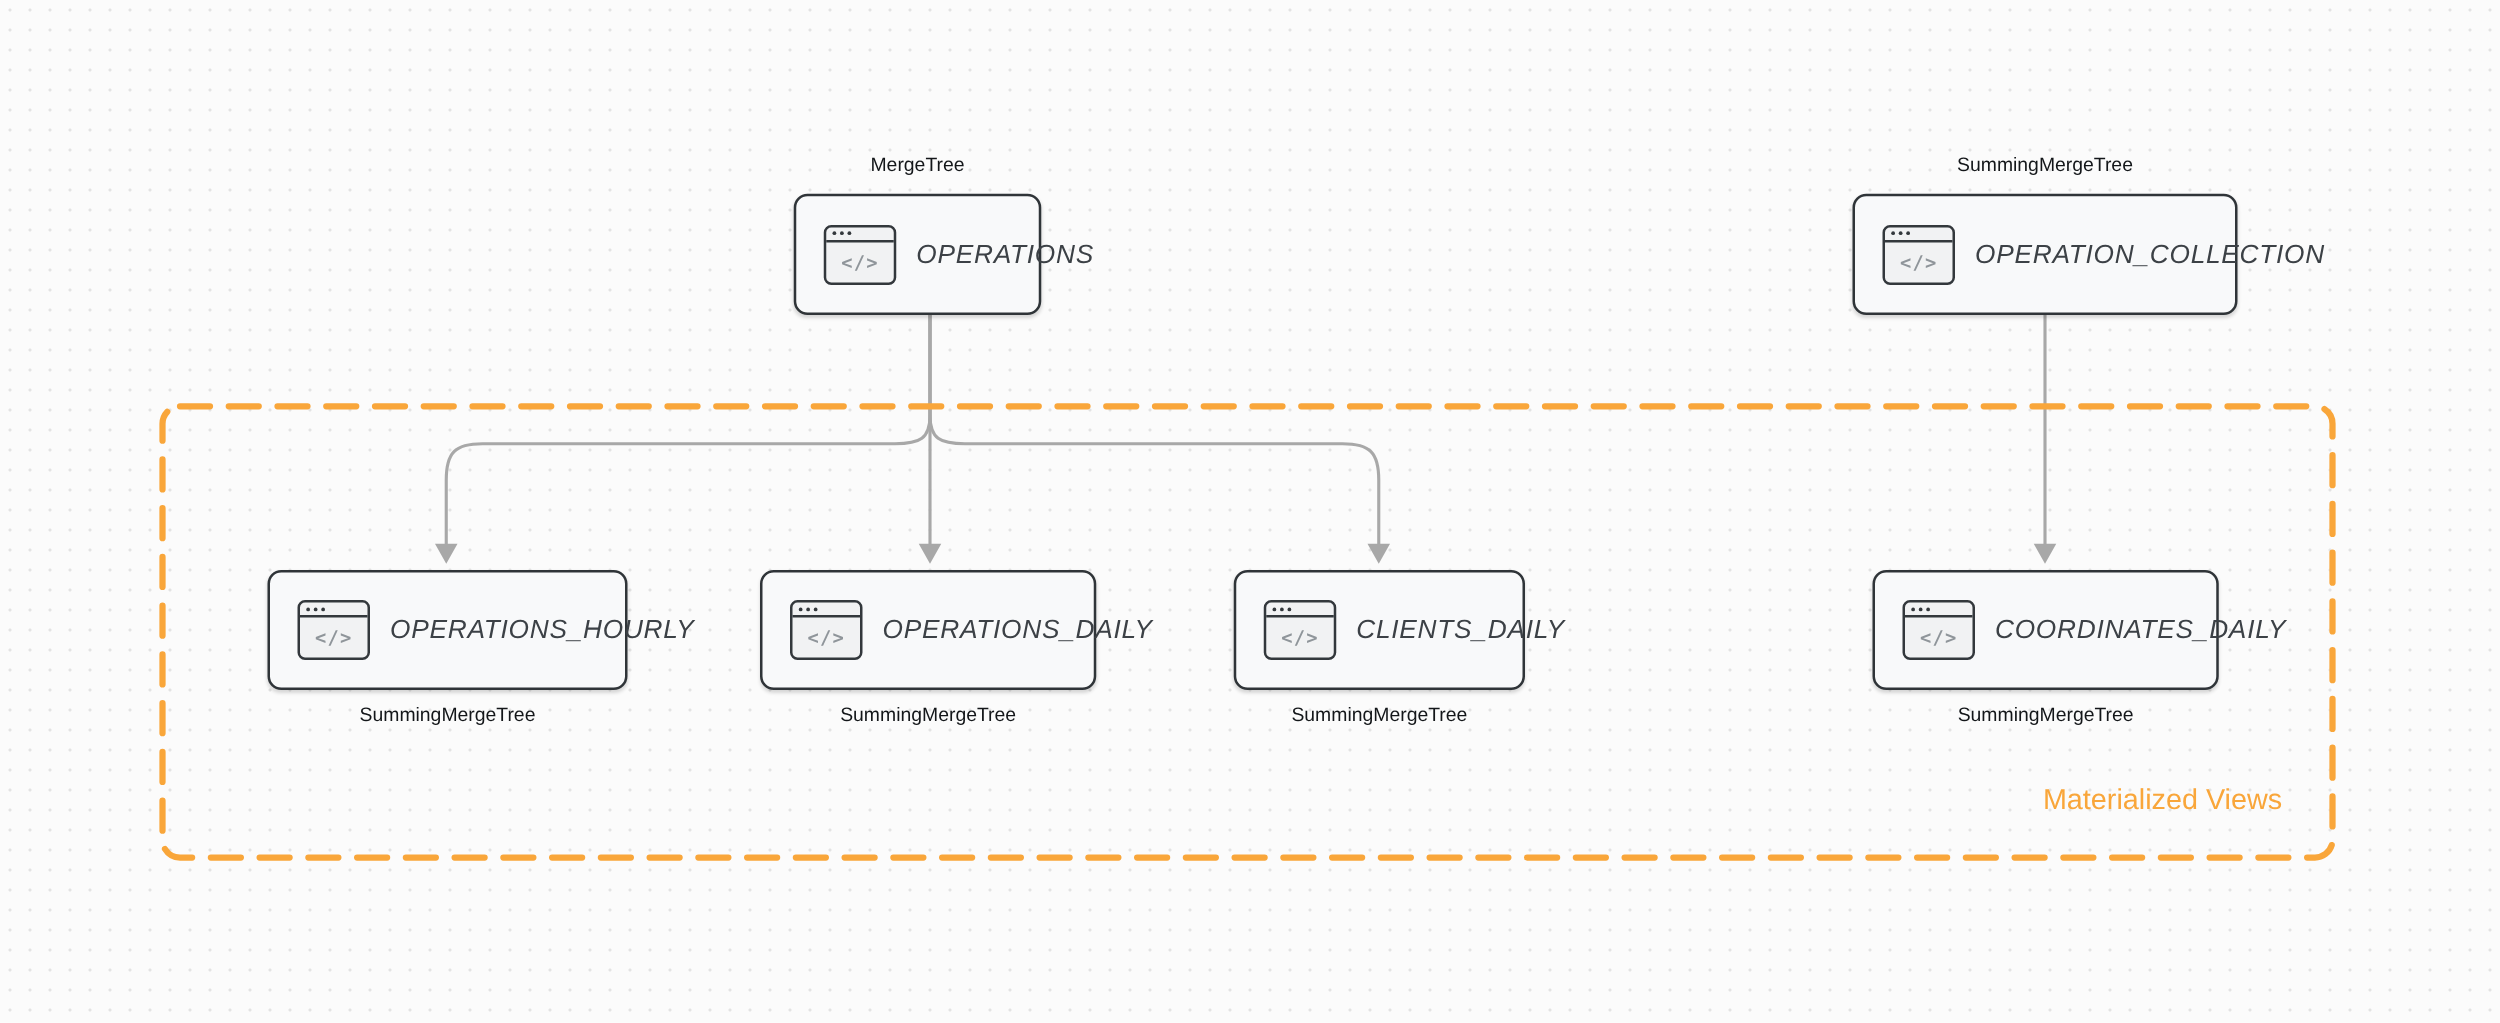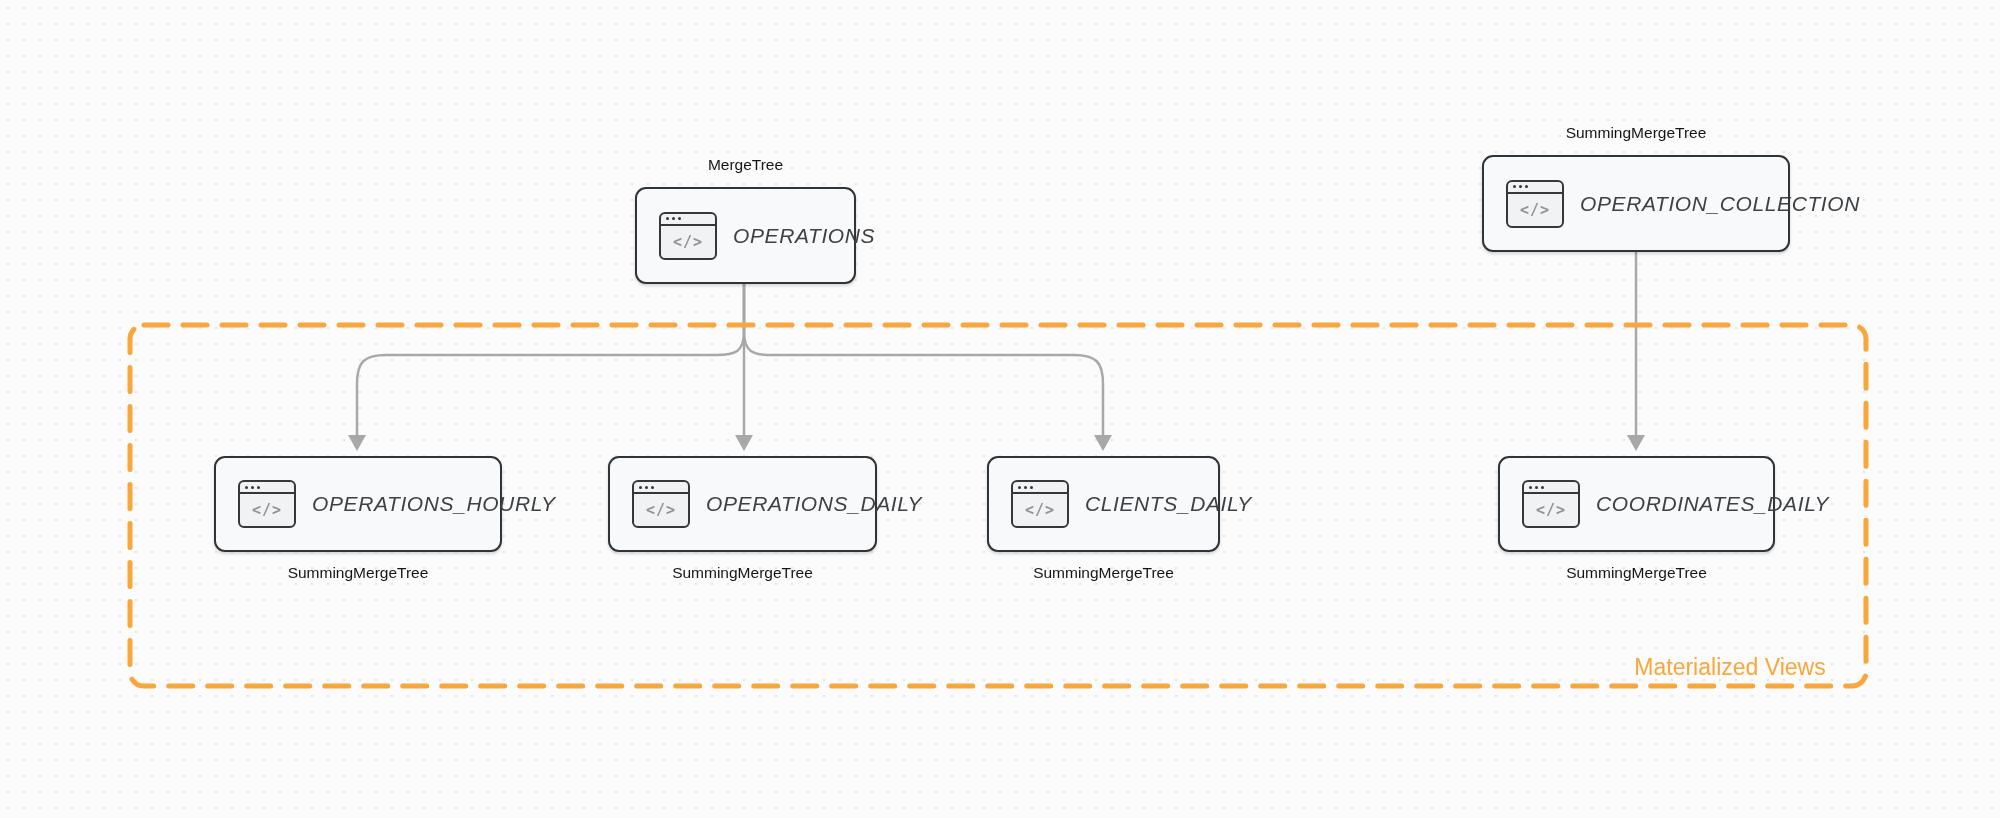--- a/index.html
+++ b/index.html
@@ -83,21 +83,20 @@
     color:#8f959a;
   }
   .group-label{
     position:absolute;
     left:1610px;top:626px;width:240px;
     text-align:center;
     font-size:23px;
     font-weight:500;
     color:#f9a63a;
     white-space:nowrap;
-    margin-top:28px;
   }
 </style>
 </head>
 <body>
 
 <div class="canvas">
 
   <svg class="edges-layer" viewBox="0 0 2000 818">
     <g stroke="#a8a8a8" stroke-width="2.5" fill="none" stroke-linecap="round">
       <path d="M744 252 L744 332 C744 351 736 355 716 355 L386 355 C364 355 357 362 357 384 L357 436"></path>
@@ -109,21 +108,21 @@
       <polygon points="348,435 366,435 357,451"></polygon>
       <polygon points="735,435 753,435 744,451"></polygon>
       <polygon points="1094,435 1112,435 1103,451"></polygon>
       <polygon points="1627,435 1645,435 1636,451"></polygon>
     </g>
     <rect x="130" y="325" width="1736" height="361" rx="14" fill="none" stroke="#f9a63a" stroke-width="5" stroke-dasharray="24 15" stroke-linecap="round"></rect>
   </svg>
 
   <div class="group-label">Materialized Views</div>
 
-  <div class="node" style="left:635px;top:155px;width:221px;margin-top:32px;">
+  <div class="node" style="left:635px;top:155px;width:198px;">
     <div class="engine-label above">MergeTree</div>
     <div class="node-box" style="height:97px;">
       <span class="win-icon">
         <span class="win-top">
             <i></i>
             <i></i>
             <i></i>
           </span>
         <span class="win-body">&lt;/&gt;</span>
       </span>

